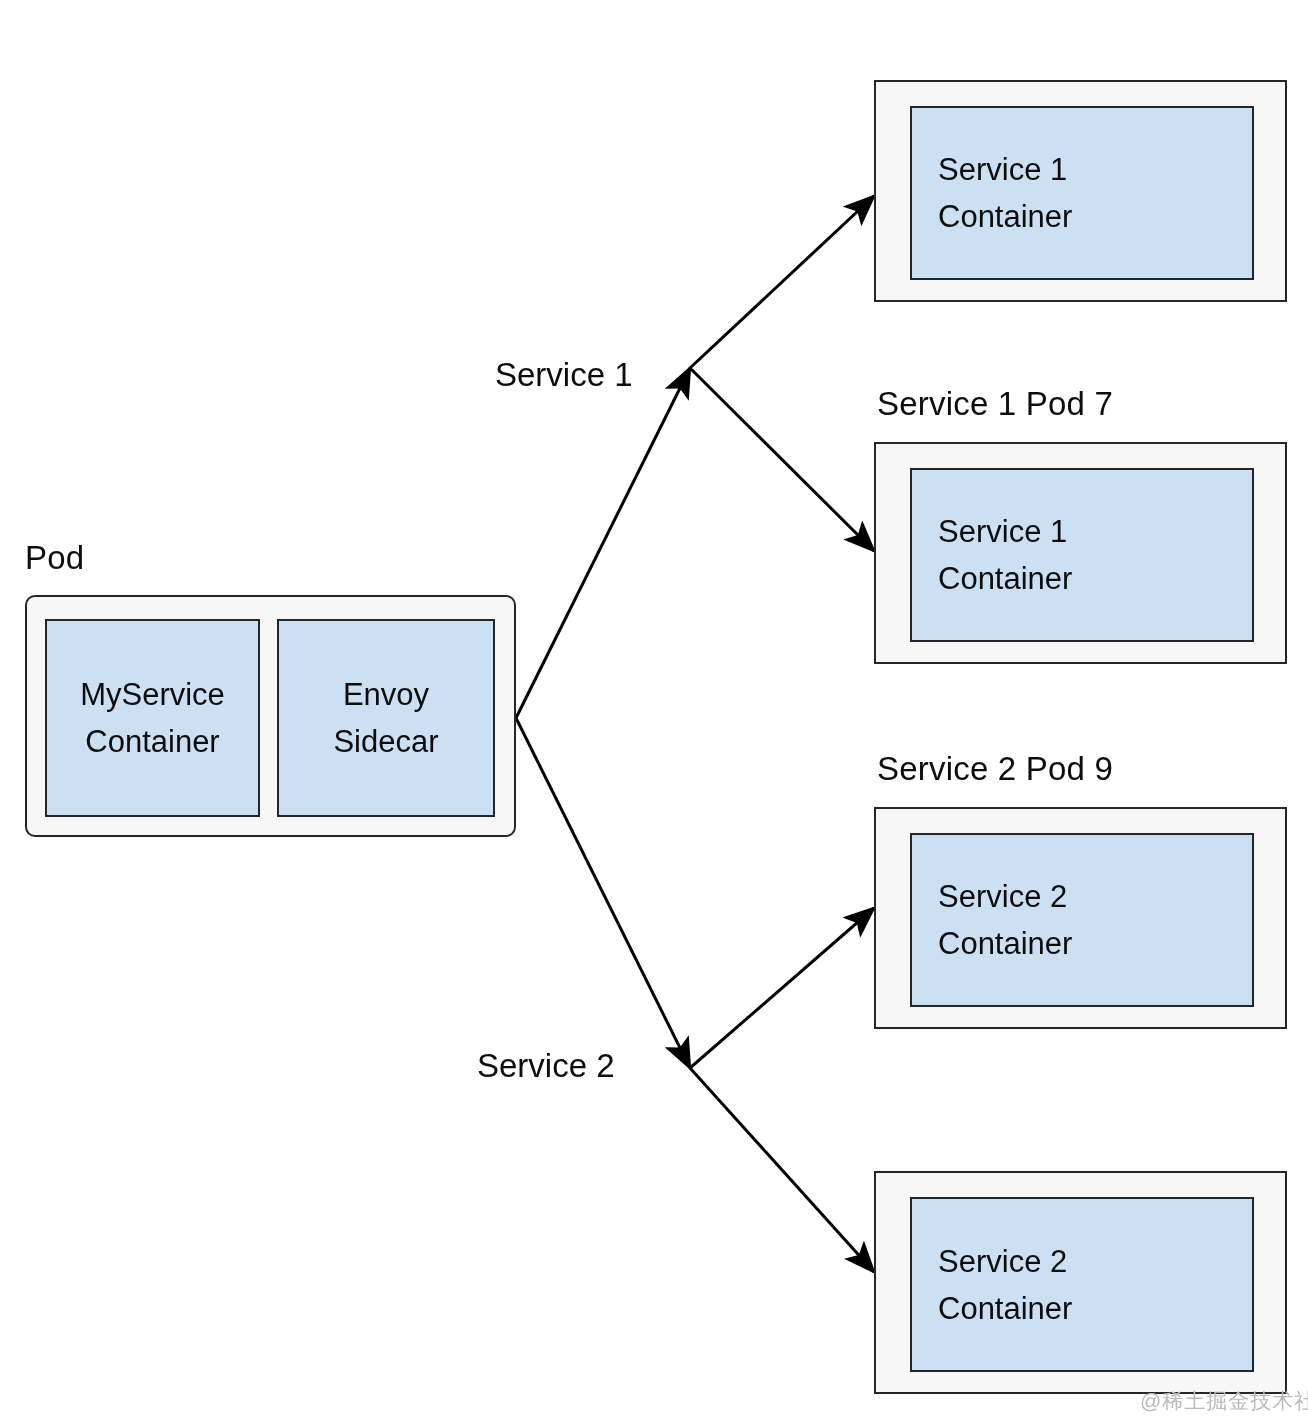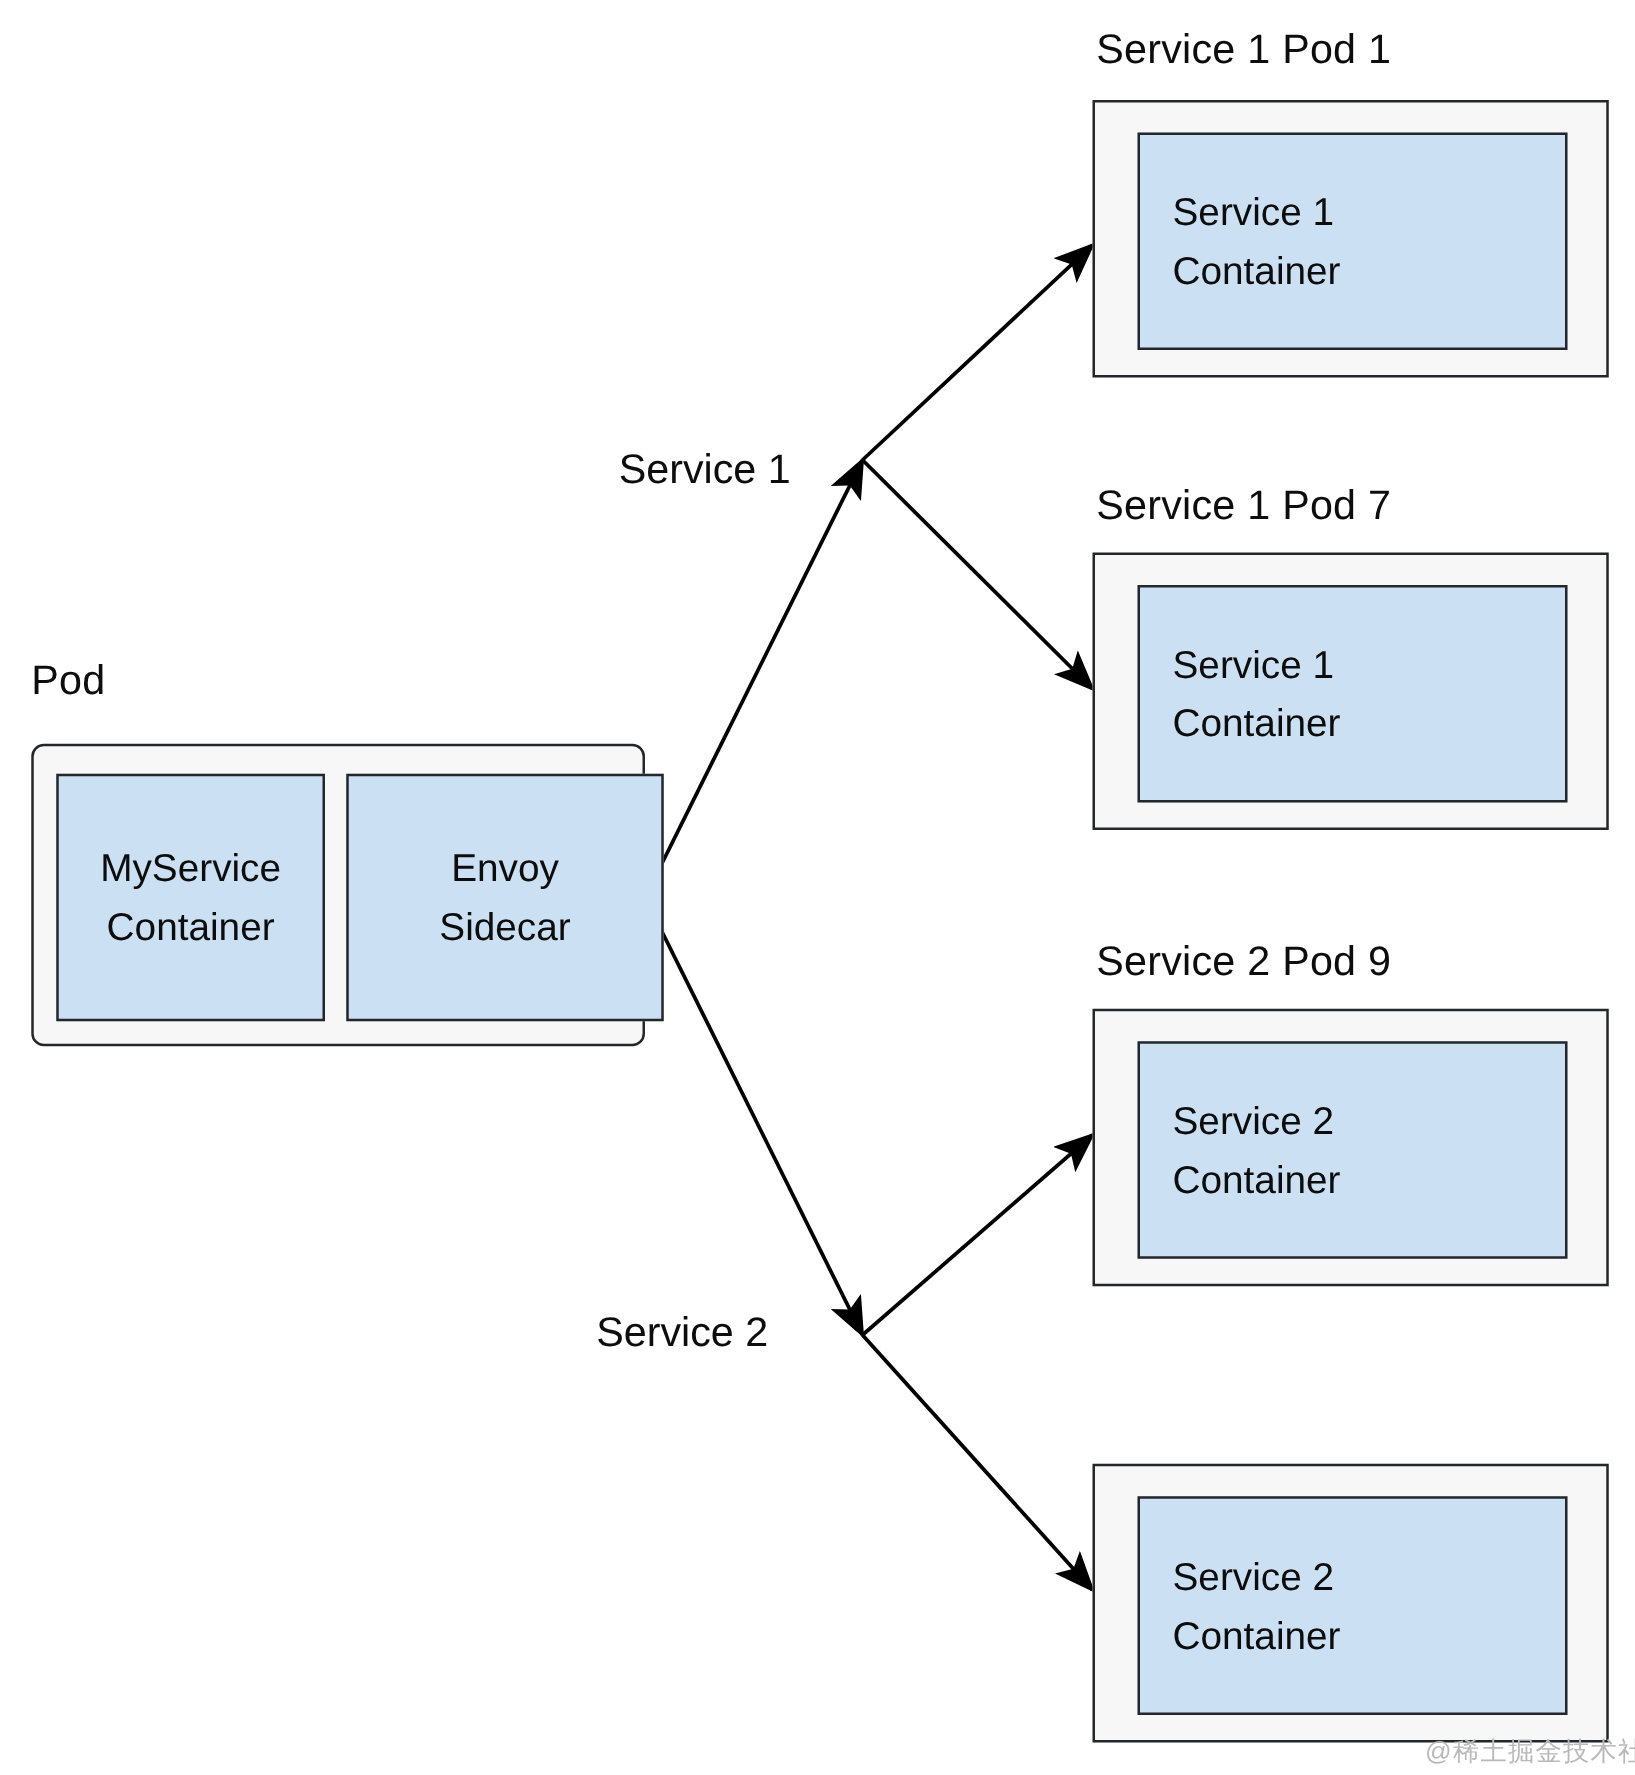--- a/index.html
+++ b/index.html
@@ -97,37 +97,36 @@
 
     <line x1="690" y1="368" x2="874" y2="196" stroke="#000000" stroke-width="3" marker-end="url(#arrowhead)"></line>
 
     <line x1="690" y1="368" x2="874" y2="551" stroke="#000000" stroke-width="3" marker-end="url(#arrowhead)"></line>
 
     <line x1="690" y1="1068" x2="874" y2="908" stroke="#000000" stroke-width="3" marker-end="url(#arrowhead)"></line>
 
     <line x1="690" y1="1068" x2="874" y2="1272" stroke="#000000" stroke-width="3" marker-end="url(#arrowhead)"></line>
   </svg>
 
-  <div class="pod-label" style="left:25px; top:525px;">Pod</div>
+  <div class="pod-label" style="left:25px; top:539px;">Pod</div>
 
   <div class="pod-box" style="left:25px; top:595px; width:491px; height:242px;border-radius:10px;">
     <div class="container-box centered" style="left:18px; top:22px; width:215px; height:198px;">
       <div class="container-text">MyService
 Container</div>
     </div>
-    <div class="container-box centered" style="left:250px; top:22px; width:254px; height:198px;">
+    <div class="container-box centered" style="left:250px; top:22px; width:218px; height:198px;">
       <div class="container-text">Envoy
 Sidecar</div>
     </div>
   </div>
 
   <div class="edge-label" style="left:495px; top:356px;">Service 1</div>
   <div class="edge-label" style="left:477px; top:1047px;">Service 2</div>
 
-  <div class="pod-label" style="left:877px; top:20px;">Service 1 Pod 1</div>
   <div class="pod-box" style="left:874px; top:80px; width:413px; height:222px;">
     <div class="container-box" style="left:34px; top:24px; width:344px; height:174px;">
       <div class="container-text">Service 1
 Container</div>
     </div>
   </div>
 
   <div class="pod-label" style="left:877px; top:385px;">Service 1 Pod 7</div>
   <div class="pod-box" style="left:874px; top:442px; width:413px; height:222px;">
     <div class="container-box" style="left:34px; top:24px; width:344px; height:174px;">

